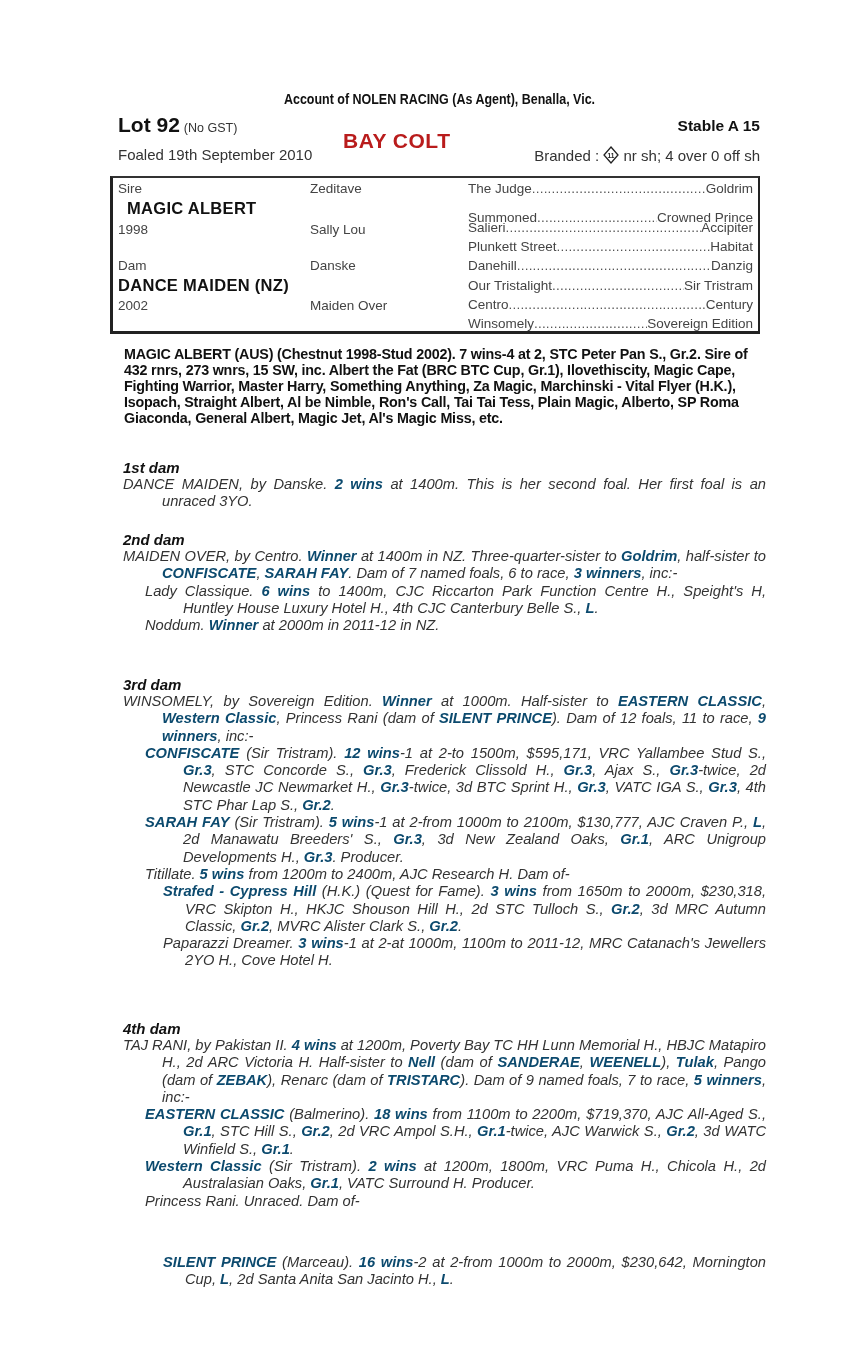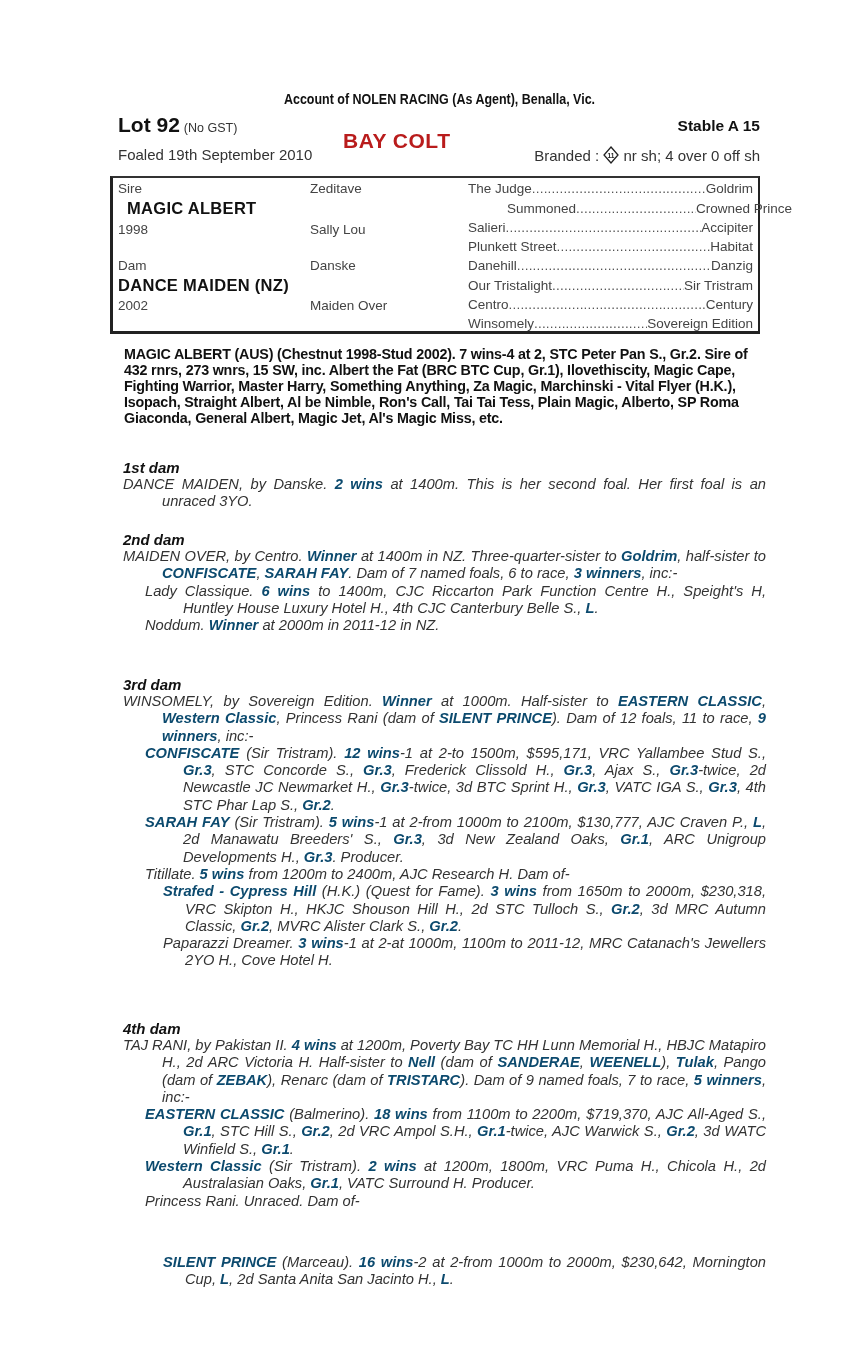--- a/index.html
+++ b/index.html
@@ -79,21 +79,21 @@
     <div class="cell big" style="left:5px;top:98px;">DANCE MAIDEN (NZ)</div>
     <div class="cell" style="left:5px;top:120px;">2002</div>
     <div class="cell" style="left:197px;top:80px;">Danske</div>
     <div class="cell" style="left:197px;top:120px;">Maiden Over</div>
 
     <div class="g3" style="top:3px;">
         <span class="a">The Judge</span>
         <span class="dots"></span>
         <span class="b">Goldrim</span>
       </div>
-    <div class="g3" style="top:23px;margin-left:39px;">
+    <div class="g3" style="top:32px;">
         <span class="a">Summoned</span>
         <span class="dots"></span>
         <span class="b">Crowned Prince</span>
       </div>
     <div class="g3" style="top:42px;">
         <span class="a">Salieri</span>
         <span class="dots"></span>
         <span class="b">Accipiter</span>
       </div>
     <div class="g3" style="top:61px;">

